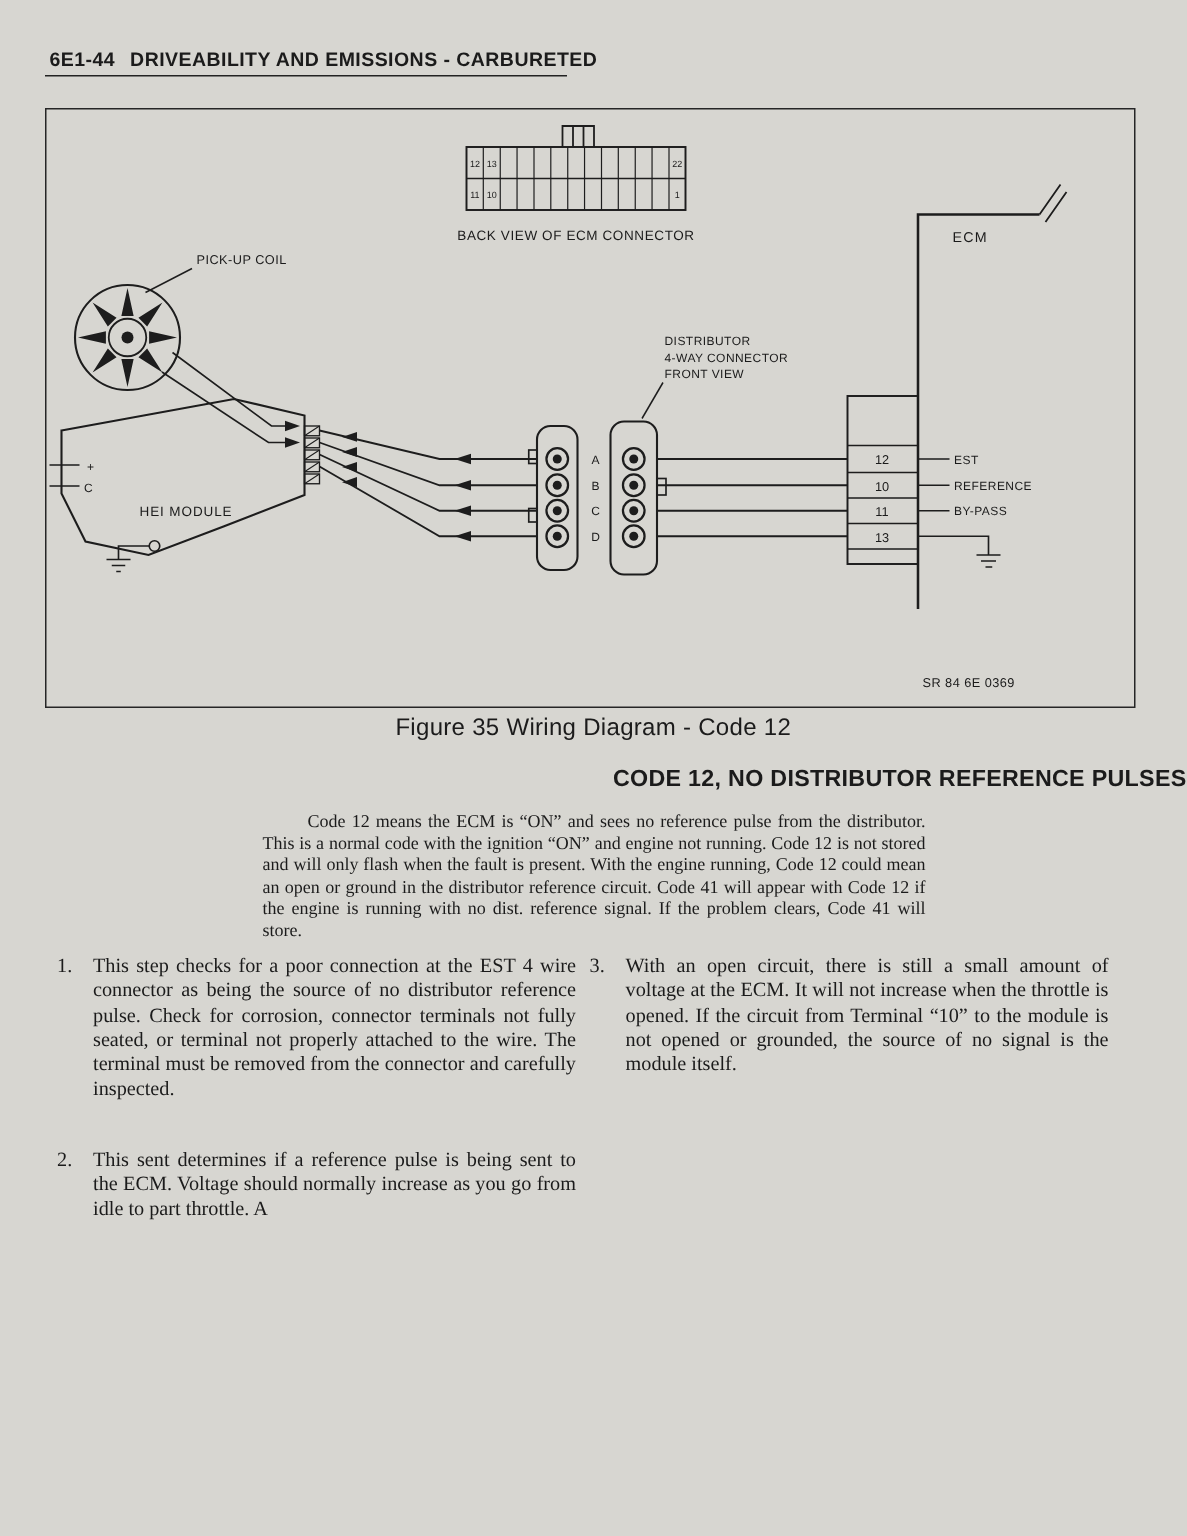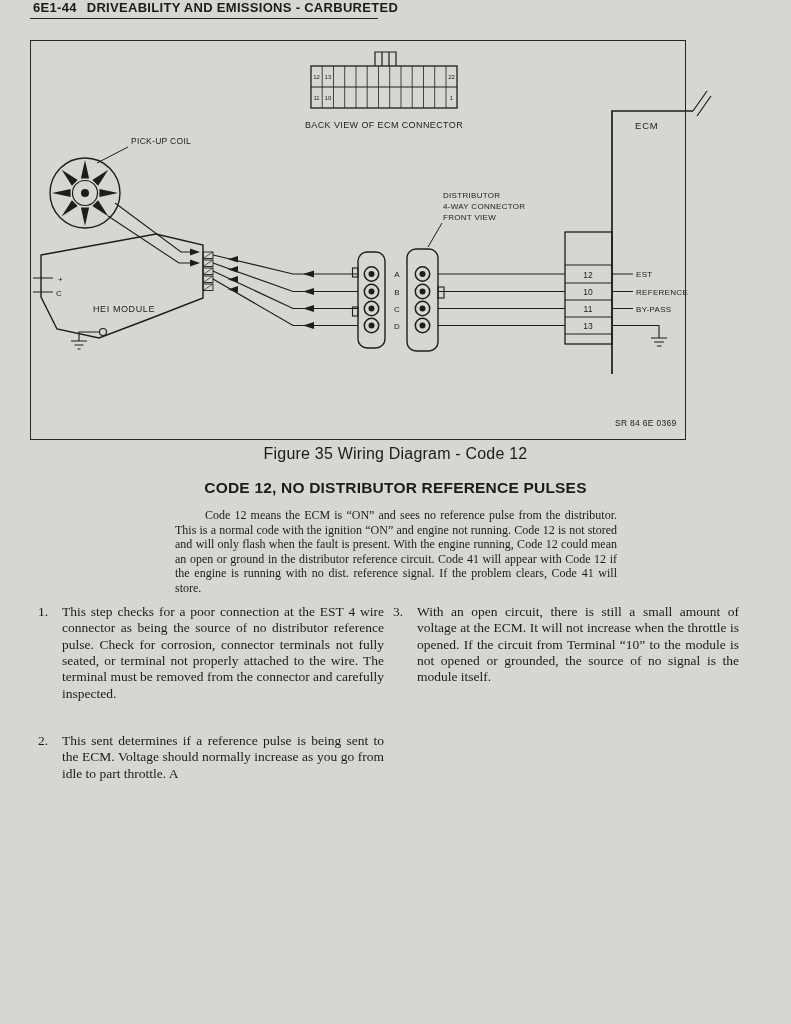--- a/index.html
+++ b/index.html
@@ -3,45 +3,45 @@
 <meta charset="utf-8">
 <style>
   html,body{margin:0;padding:0;}
   body{
     width:791px;height:1024px;overflow:hidden;
     background:#d7d6d1;
     font-family:"Liberation Serif", serif;
     color:#1b1b1b;
     position:relative;
   }
-  .page{}
+  .page{margin-top:32px;}
   .hdr{
     margin-left:33px;
     font-family:"Liberation Sans", sans-serif;
     font-weight:bold;font-size:13px;letter-spacing:.3px;
     white-space:nowrap;
   }
   .hdr .pgnum{margin-right:10px;}
   .hdr-rule{margin:3px 0 0 30px;width:348px;border-top:1.7px solid #222;}
   .figure-box{
-    margin:21px 0 0 30px;width:656px;height:400px;
+    margin:21px 0 0 30px;width:727px;height:400px;
     border:1.6px solid #262626;box-sizing:border-box;
     position:relative;
   }
   .figure-box svg{display:block;}
   svg text{
     font-family:"Liberation Sans", sans-serif;
     fill:#1b1b1b;
   }
   .caption{
     text-align:center;margin-top:5px;
     font-family:"Liberation Sans", sans-serif;font-size:16px;letter-spacing:.2px;
   }
   .heading{
-    text-align:center;margin:16px 0 0 0;
+    text-align:right;margin:16px 0 0 0;
     font-family:"Liberation Sans", sans-serif;
     font-weight:bold;font-size:15.5px;letter-spacing:.2px;
   }
   .intro{
     margin:11px 0 0 175px;width:442px;
     font-size:12px;line-height:1.21;
     text-align:justify;text-indent:30px;
   }
   .columns{
     margin:9px 52px 0 38px;

